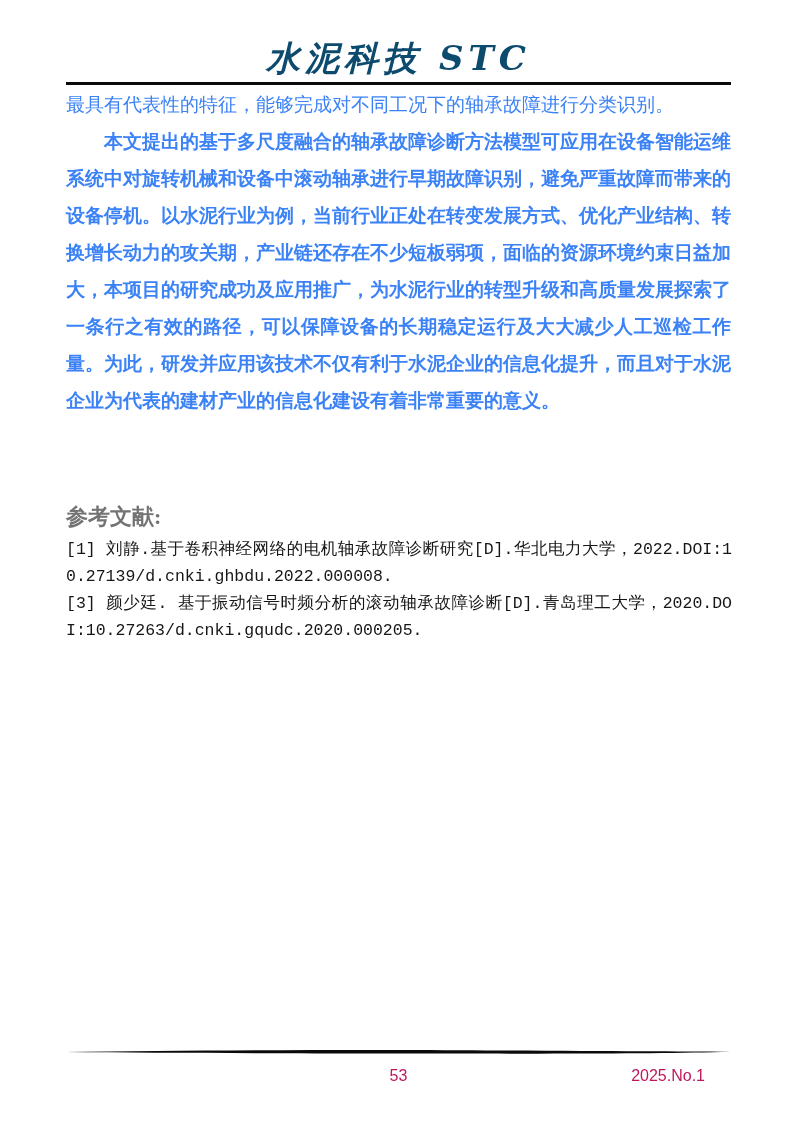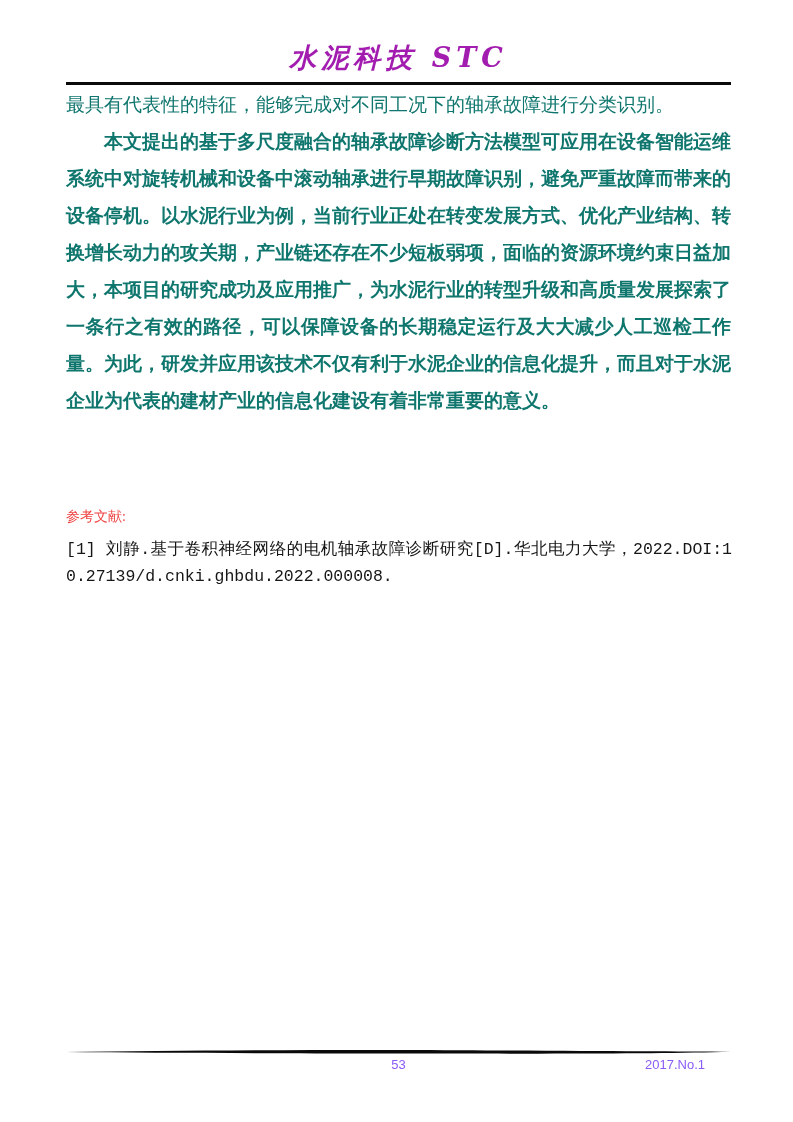--- a/index.html
+++ b/index.html
@@ -18,65 +18,65 @@
   }
   
   .header {
     position: absolute;
     top: 40px;
     left: 66px;
     width: 665px;
   }
   .journal-title {
     text-align: center;
-    font-size: 27px;
+    font-size: 34px;
     line-height: 36px;
     font-style: italic;
     font-weight: bold;
     letter-spacing: 5px;
-    color: #a21caf;
+    color: #0c4a6e;
     font-family: "DejaVu Serif", "Liberation Serif", serif;
   }
   .header-rule {
     margin-top: 6px;
     height: 3px;
     background: #0a0a0a;
   }
   
   .body-text {
     position: absolute;
     top: 86px;
     left: 66px;
     width: 665px;
     font-size: 19px;
     line-height: 37px;
     text-align: justify;
-    color: #0f766e;
+    color: #3b82f6;
   }
   .body-text p {
     margin: 0;
   }
   .para-indent {
     text-indent: 2em;
     font-weight: bold;
   }
   
   .references {
     position: absolute;
     top: 504px;
     left: 66px;
     width: 666px;
     color: #161616;
   }
   .ref-heading {
     margin: 0 0 6px 0;
-    font-size: 14px;
+    font-size: 22px;
     line-height: 26px;
-    font-weight: normal;
-    color: #ef4444;
+    font-weight: bold;
+    color: #737373;
   }
   .ref-item {
     margin: 0;
     font-size: 16.5px;
     line-height: 27px;
     text-align: justify;
     word-break: break-all;
     font-family: "Liberation Mono", "Liberation Serif", serif;
   }
   
@@ -88,25 +88,25 @@
   }
   .footer-rule {
     display: block;
     width: 665px;
     height: 6px;
   }
   .footer-row {
     position: relative;
     width: 100%;
     height: 18px;
-    margin-top: 1px;
+    margin-top: 12px;
     font-family: "Liberation Sans", "DejaVu Sans", sans-serif;
-    font-size: 13px;
+    font-size: 16px;
     line-height: 18px;
-    color: #8b5cf6;
+    color: #be185d;
   }
   .page-number {
     position: absolute;
     left: 0;
     right: 0;
     text-align: center;
   }
   .issue-label {
     position: absolute;
     right: 26px;
@@ -124,25 +124,26 @@
   </div>
 
   <div class="body-text">
     <p>最具有代表性的特征，能够完成对不同工况下的轴承故障进行分类识别。</p>
     <p class="para-indent">本文提出的基于多尺度融合的轴承故障诊断方法模型可应用在设备智能运维系统中对旋转机械和设备中滚动轴承进行早期故障识别，避免严重故障而带来的设备停机。以水泥行业为例，当前行业正处在转变发展方式、优化产业结构、转换增长动力的攻关期，产业链还存在不少短板弱项，面临的资源环境约束日益加大，本项目的研究成功及应用推广，为水泥行业的转型升级和高质量发展探索了一条行之有效的路径，可以保障设备的长期稳定运行及大大减少人工巡检工作量。为此，研发并应用该技术不仅有利于水泥企业的信息化提升，而且对于水泥企业为代表的建材产业的信息化建设有着非常重要的意义。</p>
   </div>
 
   <section class="references">
     <h3 class="ref-heading">参考文献:</h3>
     <p class="ref-item">[1] 刘静.基于卷积神经网络的电机轴承故障诊断研究[D].华北电力大学，2022.DOI:10.27139/d.cnki.ghbdu.2022.000008.</p>
+    <p class="ref-item">[3] 颜少廷. 基于振动信号时频分析的滚动轴承故障诊断[D].青岛理工大学，2020.DOI:10.27263/d.cnki.gqudc.2020.000205.</p>
   </section>
 
   <footer class="footer">
     <svg class="footer-rule" viewBox="0 0 665 6" preserveAspectRatio="none" aria-hidden="true">
       <path d="M0,3 C120,1.2 300,0.6 420,1.4 C540,2.2 610,2.4 665,2.8 C610,4.4 540,4.8 420,4.6 C300,4.4 120,4.4 0,3 Z" fill="#0a0a0a"></path>
     </svg>
     <div class="footer-row">
       <span class="page-number">53</span>
-      <span class="issue-label">2017.No.1</span>
+      <span class="issue-label">2025.No.1</span>
     </div>
   </footer>
 
 </div>
 
 </body></html>

